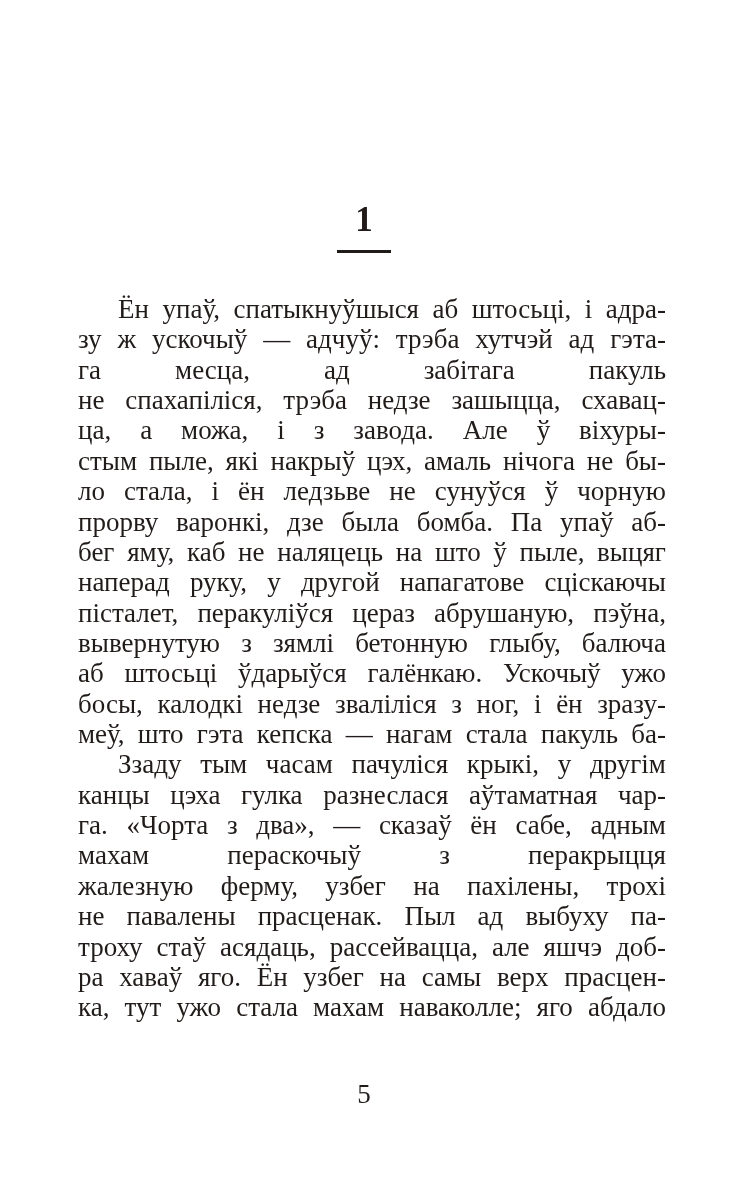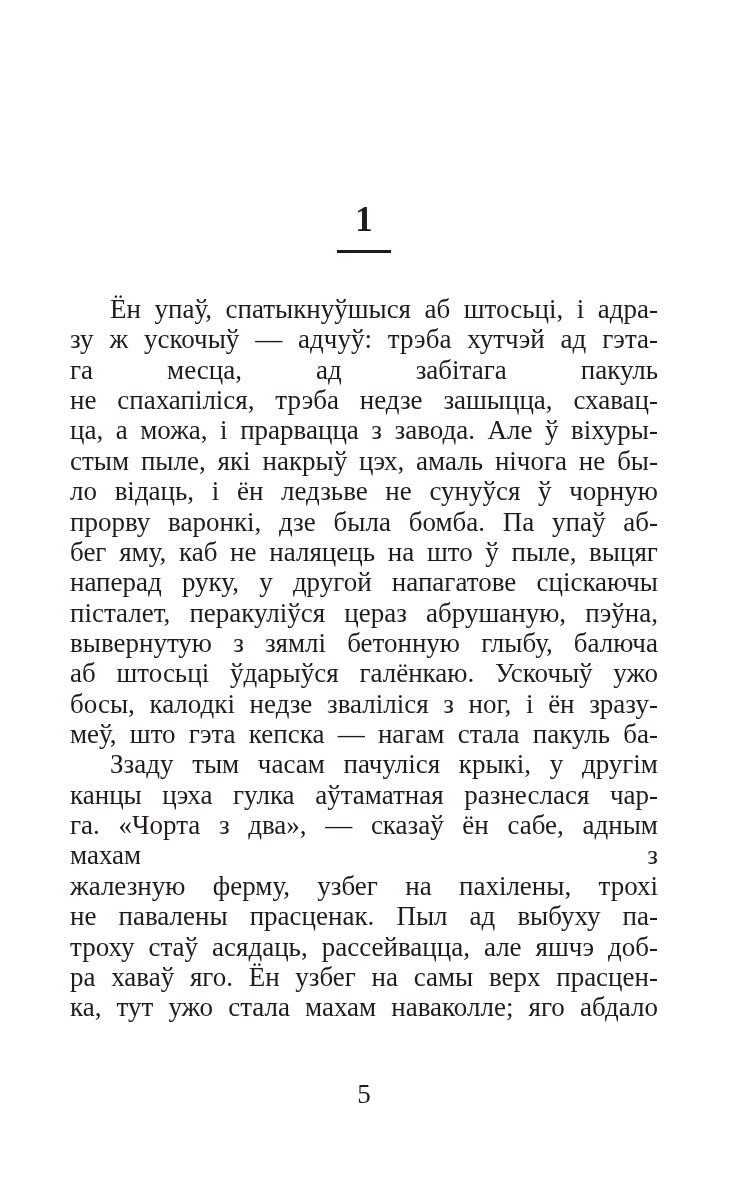--- a/index.html
+++ b/index.html
@@ -34,21 +34,21 @@
     position: absolute;
     top: 250px;
     left: 337px;
     width: 54px;
     height: 3px;
     background: #211c1a;
   }
   .page-text {
     position: absolute;
     top: 294px;
-    left: 70px;
+    left: 78px;
     width: 588px;
     font-size: 27px;
     line-height: 30.36px;
   }
   .line {
     white-space: nowrap;
   }
   .line.justify {
     display: flex;
     justify-content: space-between;
@@ -106,41 +106,40 @@
         <span>трэба</span>
         <span>недзе</span>
         <span>зашыцца,</span>
         <span>схавац-</span>
       </div>
       <div class="line justify">
         <span>ца,</span>
         <span>а</span>
         <span>можа,</span>
         <span>і</span>
-        <span>прарвацца</span>
         <span>з</span>
         <span>завода.</span>
         <span>Але</span>
         <span>ў</span>
         <span>віхуры-</span>
       </div>
       <div class="line justify">
         <span>стым</span>
         <span>пыле,</span>
         <span>які</span>
         <span>накрыў</span>
         <span>цэх,</span>
         <span>амаль</span>
         <span>нічога</span>
         <span>не</span>
         <span>бы-</span>
       </div>
       <div class="line justify">
         <span>ло</span>
-        <span>відаць,</span>
+        <span>стала,</span>
         <span>і</span>
         <span>ён</span>
         <span>ледзьве</span>
         <span>не</span>
         <span>сунуўся</span>
         <span>ў</span>
         <span>чорную</span>
       </div>
       <div class="line justify">
         <span>прорву</span>
@@ -223,38 +222,40 @@
         <span>часам</span>
         <span>пачуліся</span>
         <span>крыкі,</span>
         <span>у</span>
         <span>другім</span>
       </div>
       <div class="line justify">
         <span>канцы</span>
         <span>цэха</span>
         <span>гулка</span>
+        <span>разнеслася</span>
         <span>аўтаматная</span>
-        <span>разнеслася</span>
         <span>чар-</span>
       </div>
       <div class="line justify">
         <span>га.</span>
         <span>«Чорта</span>
         <span>з</span>
         <span>два»,</span>
         <span>—</span>
         <span>сказаў</span>
         <span>ён</span>
         <span>сабе,</span>
         <span>адным</span>
       </div>
       <div class="line justify">
         <span>махам</span>
-        <span>з</span>
+        <span>пераскочыў</span>
+        <span>з</span>
+        <span>перакрыцця</span>
       </div>
       <div class="line justify">
         <span>жалезную</span>
         <span>ферму,</span>
         <span>узбег</span>
         <span>на</span>
         <span>пахілены,</span>
         <span>трохі</span>
       </div>
       <div class="line justify">

